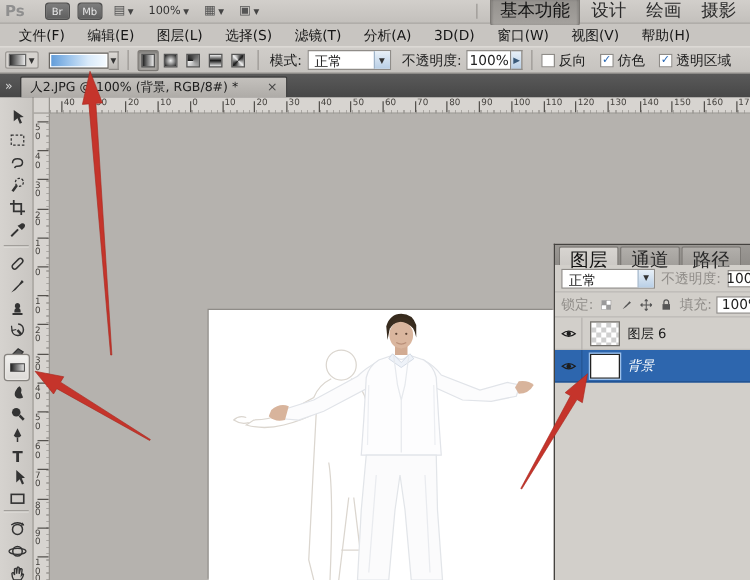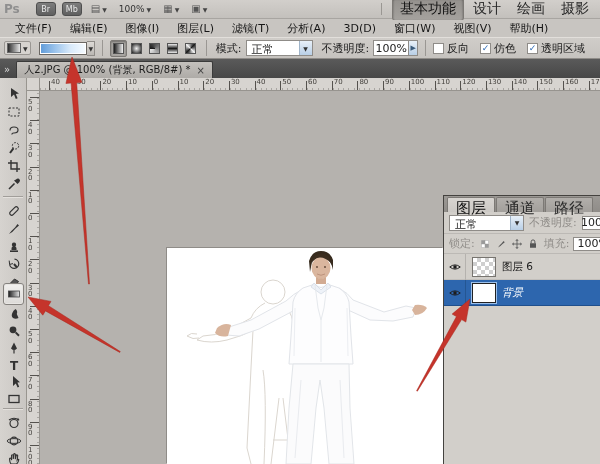--- a/index.html
+++ b/index.html
@@ -39,21 +39,21 @@
   .dropdown .dd-text{padding:1px 6px 0 5px;min-width:52px;color:#222;}
   .dropdown .dd-btn{width:13px;background:linear-gradient(#e8f0f8,#b9cfe6);border-left:1px solid #9fb4c9;display:flex;align-items:center;justify-content:center;color:#3a5a7a;}
   .op-box{display:flex;align-items:center;height:16px;border:1px solid #8f8c88;background:#fff;padding:0 3px;min-width:36px;justify-content:center;color:#222;}
   .op-arrow{width:12px;height:16px;border:1px solid #8f8c88;border-left:none;background:linear-gradient(#e8f0f8,#b9cfe6);display:flex;align-items:center;justify-content:center;font-size:7px;color:#3a5a7a;}
   .chk{display:flex;align-items:center;gap:3px;margin-right:11px;}
   .chk-box{width:11px;height:11px;background:#fff;border:1px solid #8f8c88;display:flex;align-items:center;justify-content:center;font-size:9px;color:#2d6ab4;font-weight:bold;line-height:1;}
 
   
   .tabbar{position:absolute;left:0;top:59px;width:600px;height:19px;background:linear-gradient(#5a5a5a,#474747);display:flex;align-items:flex-end;}
   .tab-chevrons{color:#d8d8d8;font-size:10px;padding:0 6px 3px 4px;}
-  .doc-tab{height:17px;background:linear-gradient(#c4c1bd,#aeaba7);border:1px solid #3a3a3a;border-bottom:none;border-radius:2px 2px 0 0;display:flex;align-items:center;padding:0 7px;font-size:10px;color:#1d1d1d;gap:6px;}
+  .doc-tab{height:17px;background:linear-gradient(#c4c1bd,#aeaba7);border:1px solid #3a3a3a;border-bottom:none;border-radius:2px 2px 0 0;display:flex;align-items:center;padding:0 7px;font-size:10px;color:#1d1d1d;gap:23px;}
   .tab-close{color:#444;font-size:10px;}
 
   
   .toolbox{position:absolute;left:0;top:78px;width:27px;height:386px;background:linear-gradient(90deg,#d6d3cf,#c9c6c2);border-right:1px solid #98958f;}
   .tool{position:absolute;left:3px;width:21px;height:18px;display:flex;align-items:center;justify-content:center;}
   .tool.selected{background:linear-gradient(#f2f1ef,#dcdad7);border:1px solid #86837f;border-radius:3px;box-shadow:0 0 0 1px #e8e6e3 inset;}
   .tool svg{display:block;}
   .tool-div{position:absolute;left:3px;width:20px;height:1px;background:#a19e9a;box-shadow:0 1px 0 #e4e1dd;}
 
   .ruler-corner{position:absolute;left:27px;top:78px;width:13px;height:13px;background:#d7d4d0;border-right:1px solid #97948f;border-bottom:1px solid #97948f;}
@@ -123,22 +123,22 @@
         <span class="ws-btn active">基本功能</span>
         <span class="ws-btn">设计</span>
         <span class="ws-btn">绘画</span>
         <span class="ws-btn">摄影</span>
       </span>
   </div>
 
   <div class="menubar" id="menubar">
       <span class="menu-item">文件(F)</span>
       <span class="menu-item">编辑(E)</span>
-      <span class="menu-item">图像(I)</span>
       <span class="menu-item">图层(L)</span>
+      <span class="menu-item">选择(S)</span>
       <span class="menu-item">滤镜(T)</span>
       <span class="menu-item">分析(A)</span>
       <span class="menu-item">3D(D)</span>
       <span class="menu-item">窗口(W)</span>
       <span class="menu-item">视图(V)</span>
       <span class="menu-item">帮助(H)</span>
     </div>
 
   <div class="optionsbar">
     <span class="preset-btn">

